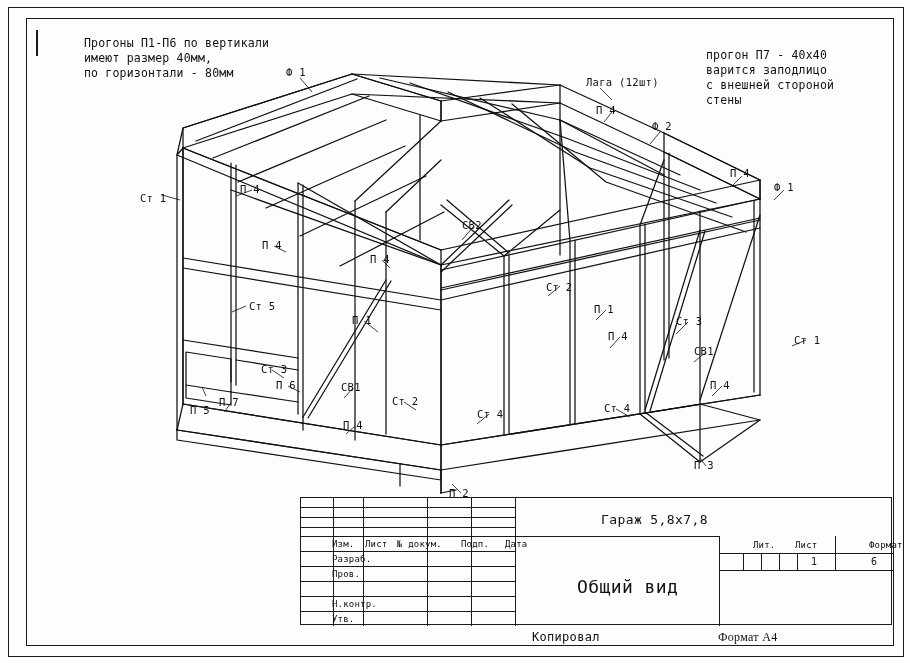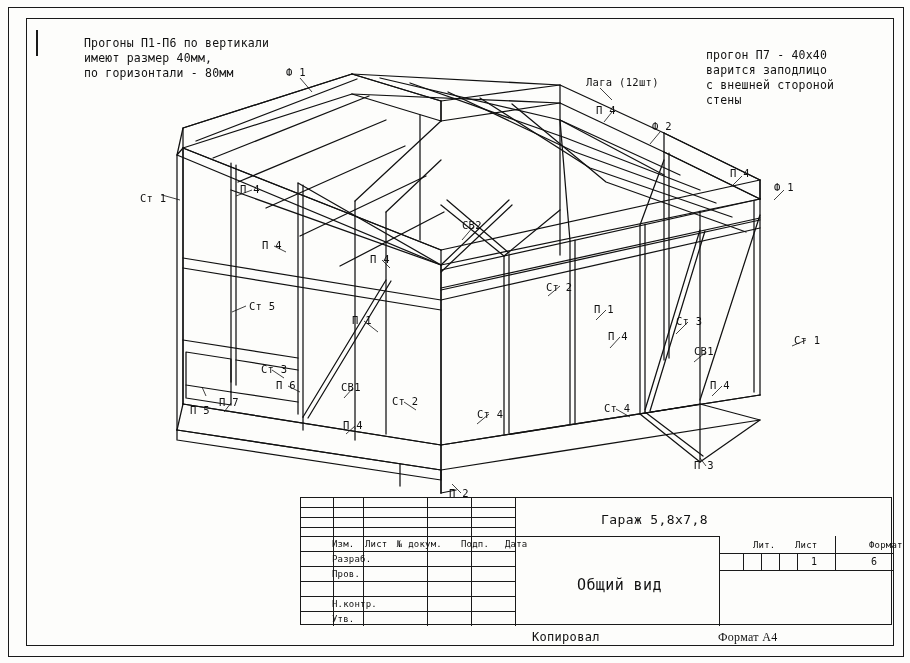--- a/index.html
+++ b/index.html
@@ -21,21 +21,21 @@
 
   
   svg.overlay{position:absolute;left:0;top:0;width:910px;height:663px;}
 
   
   .tb{position:absolute;left:300px;top:497px;width:592px;height:128px;border:1.5px solid #1a1a1a;box-sizing:border-box;}
   .tb div,.tb span{box-sizing:border-box;}
   .tb-line-h{position:absolute;background:#1a1a1a;height:1px;}
   .tb-line-v{position:absolute;background:#1a1a1a;width:1px;}
   .tb-title{position:absolute;font-size:13px;letter-spacing:.4px;}
-  .tb-sub{position:absolute;font-size:15px;letter-spacing:.4px;}
+  .tb-sub{position:absolute;font-size:18px;letter-spacing:.4px;}
   .tb-small{position:absolute;font-size:9px;letter-spacing:.2px;margin-left:28px;}
   .tb-num{position:absolute;font-size:10px;}
 
   .bottom-text{position:absolute;font-size:12px;letter-spacing:.3px;}
 </style>
 </head>
 <body>
 
 <div id="sheet">
 

